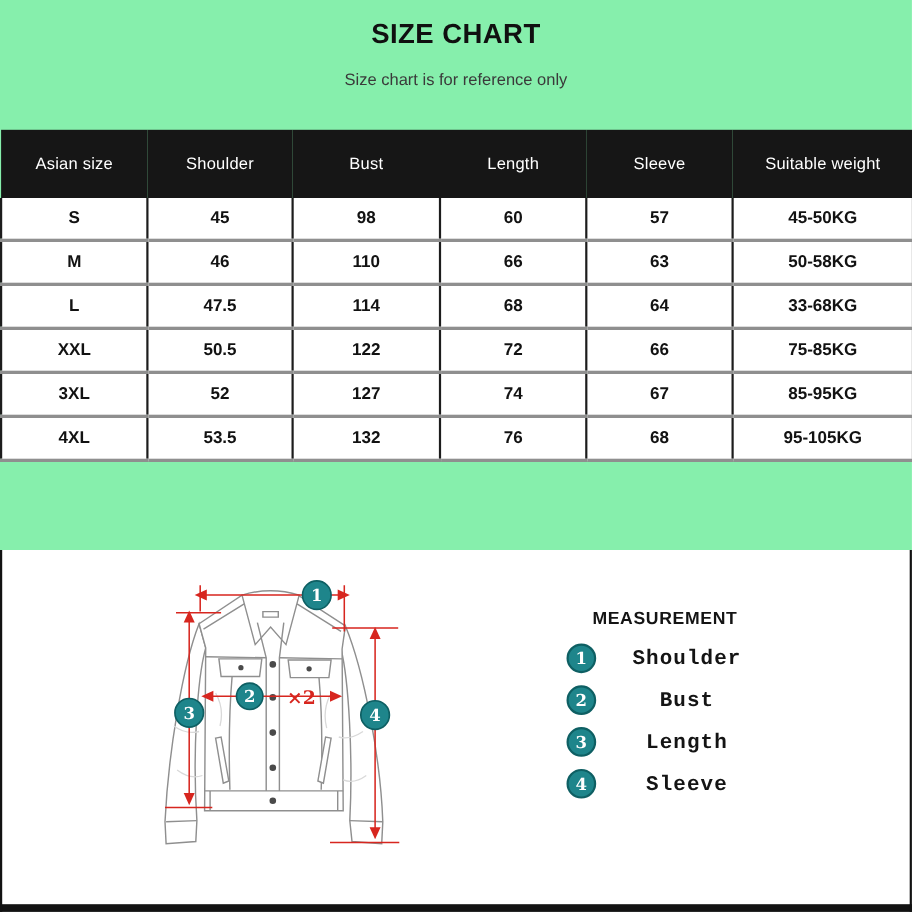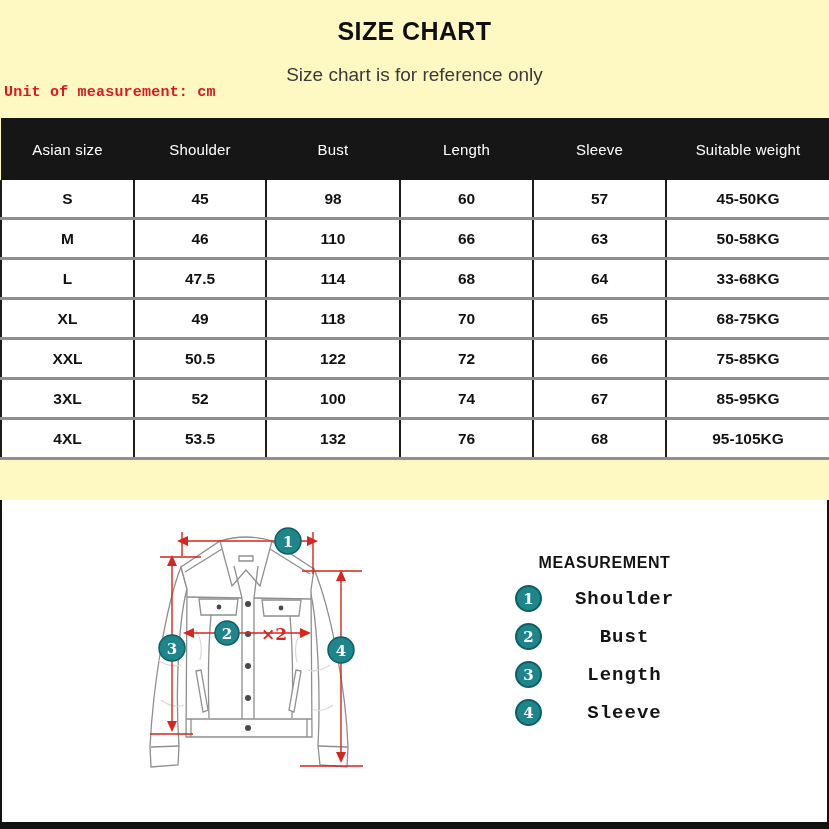--- a/index.html
+++ b/index.html
@@ -1,28 +1,28 @@
 <!DOCTYPE html>
 <html><head>
 <meta charset="utf-8">
 <style>
   html,body { margin:0; padding:0; background:#ffffff; }
   .canvas {
-    position:relative; width:829px; height:829px; background:#fef9c3;
+    position:relative; width:829px; height:829px; background:#86efac;
     font-family:"Liberation Sans", sans-serif; overflow:hidden;
   }
 
   
   .title {
     position:absolute; top:17px; left:0; right:0; text-align:center;
     font-size:25px; font-weight:700; letter-spacing:0.4px; color:#101010;
   }
   .subtitle {
     position:absolute; top:64px; left:0; right:0; text-align:center;
-    font-size:19px; font-weight:400; color:#3a3a3a;
+    font-size:15px; font-weight:400; color:#3a3a3a;
   }
   .unit-note {
     position:absolute; top:84px; left:4px;
     font-family:"Liberation Mono", monospace; font-weight:700;
     font-size:15px; color:#d8191f; letter-spacing:0.2px; white-space:nowrap;
   }
 
   
   table.size-table {
     position:absolute; top:118px; left:0; width:829px;
@@ -81,21 +81,20 @@
   .x2-label { fill:#d7261f; font-family:"DejaVu Serif", serif; font-weight:700; font-size:17px; text-anchor:middle; }
   .btn-dot  { fill:#4a4a4a; stroke:none; }
 </style>
 </head>
 <body>
 
 <div class="canvas">
 
   <div class="title">SIZE CHART</div>
   <div class="subtitle">Size chart is for reference only</div>
-  <div class="unit-note">Unit of measurement: cm</div>
 
   <table class="size-table">
     <colgroup>
       <col style="width:133px">
         <col style="width:132px">
         <col style="width:134px">
       <col style="width:133px">
         <col style="width:133px">
         <col style="width:164px">
     </colgroup>
@@ -128,39 +127,31 @@
       </tr>
       <tr>
         <td>L</td>
         <td>47.5</td>
         <td>114</td>
         <td>68</td>
         <td>64</td>
         <td>33-68KG</td>
       </tr>
       <tr>
-        <td>XL</td>
-        <td>49</td>
-        <td>118</td>
-        <td>70</td>
-        <td>65</td>
-        <td>68-75KG</td>
-      </tr>
-      <tr>
         <td>XXL</td>
         <td>50.5</td>
         <td>122</td>
         <td>72</td>
         <td>66</td>
         <td>75-85KG</td>
       </tr>
       <tr>
         <td>3XL</td>
         <td>52</td>
-        <td>100</td>
+        <td>127</td>
         <td>74</td>
         <td>67</td>
         <td>85-95KG</td>
       </tr>
       <tr>
         <td>4XL</td>
         <td>53.5</td>
         <td>132</td>
         <td>76</td>
         <td>68</td>

